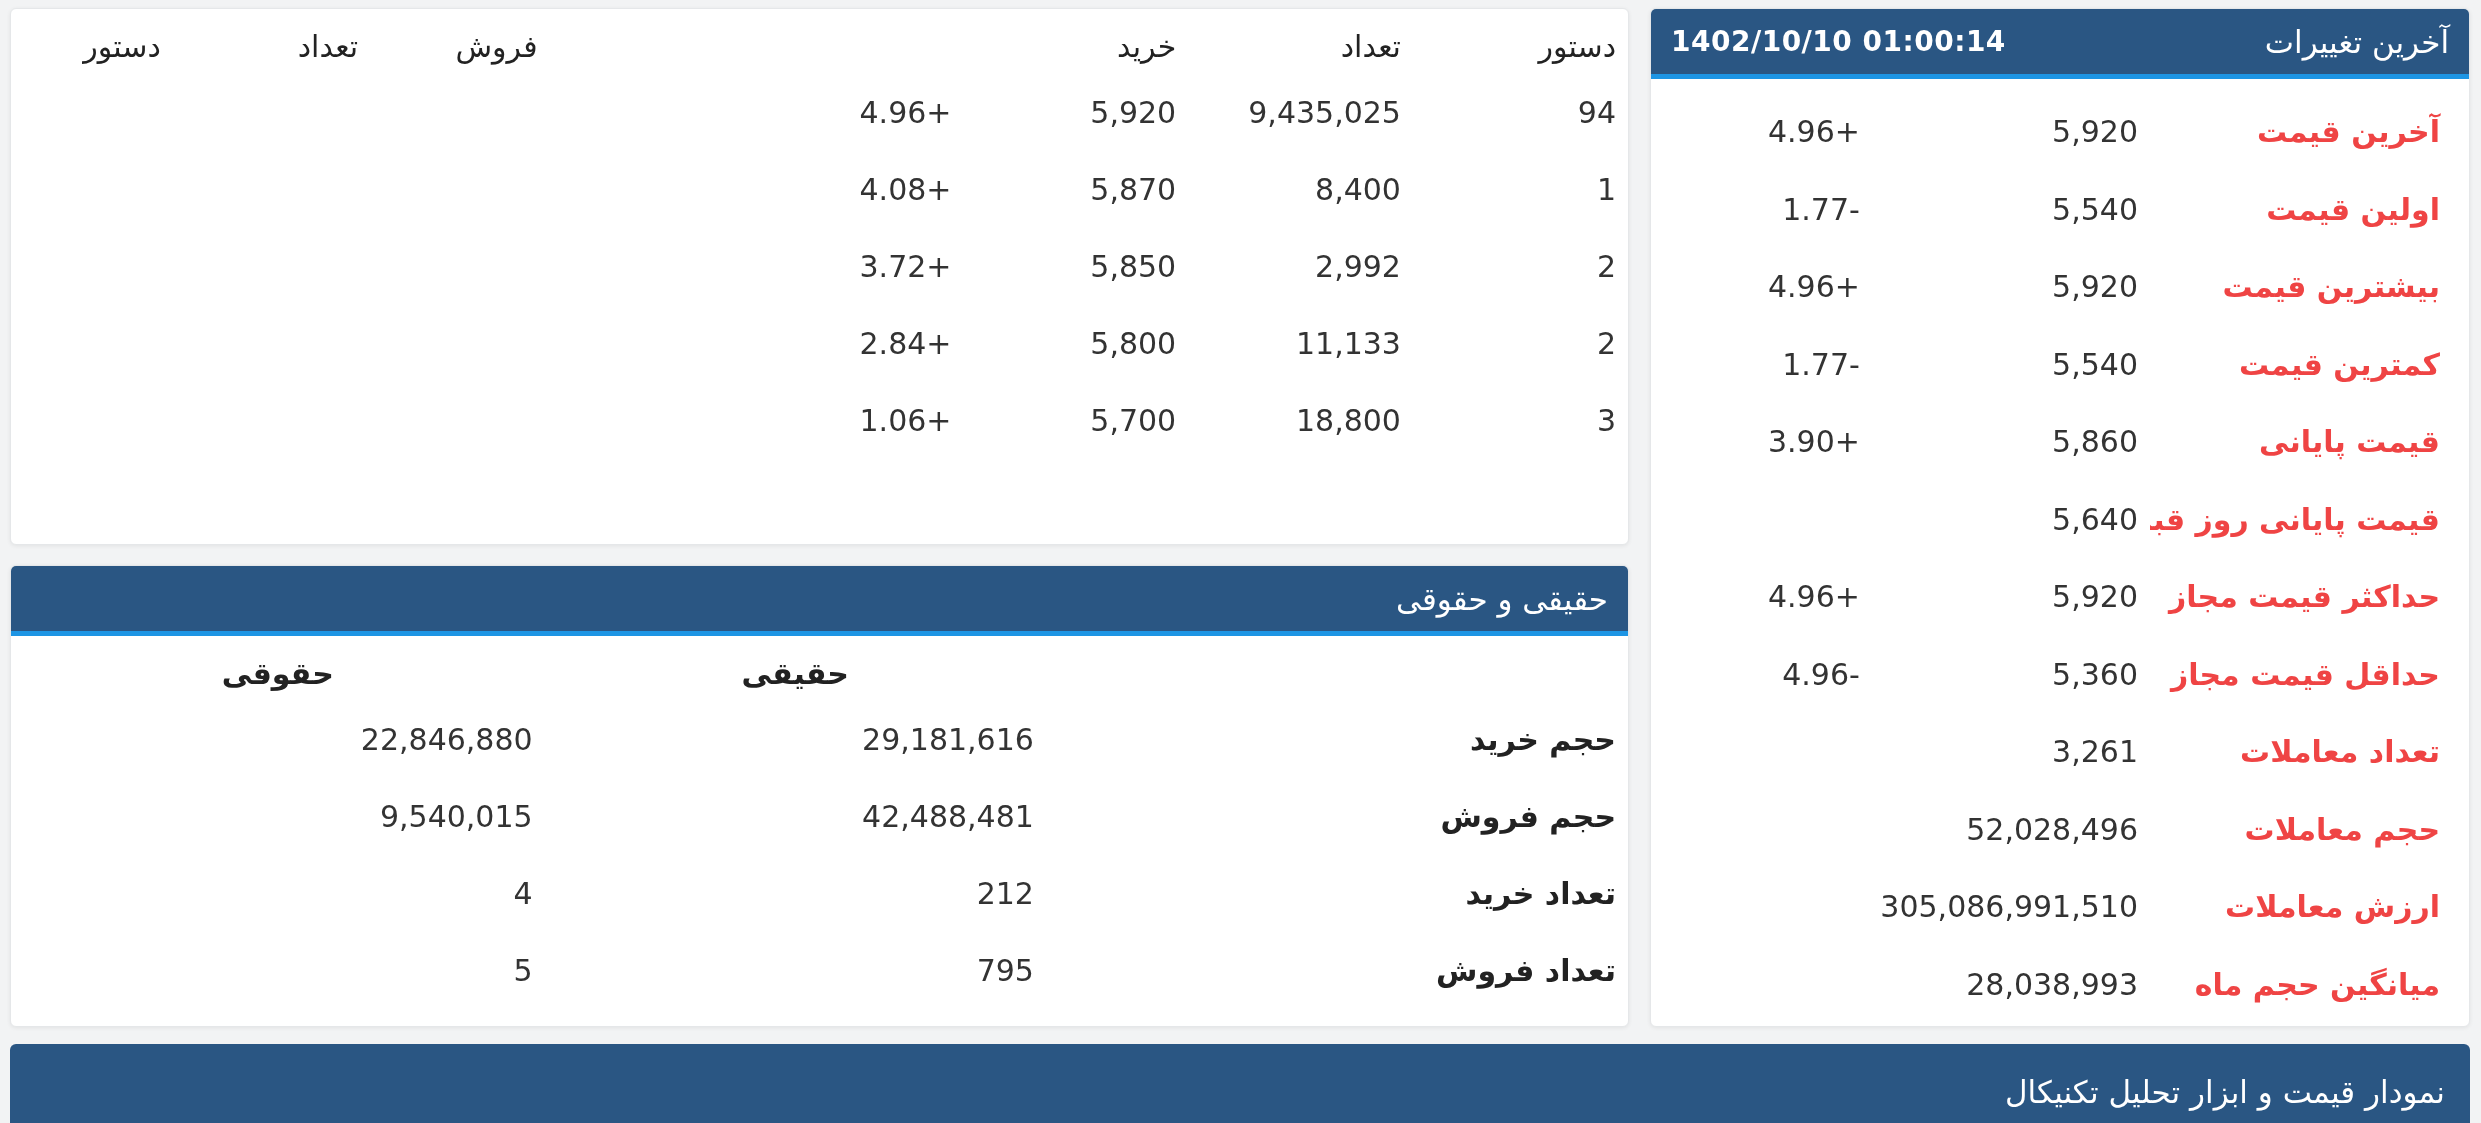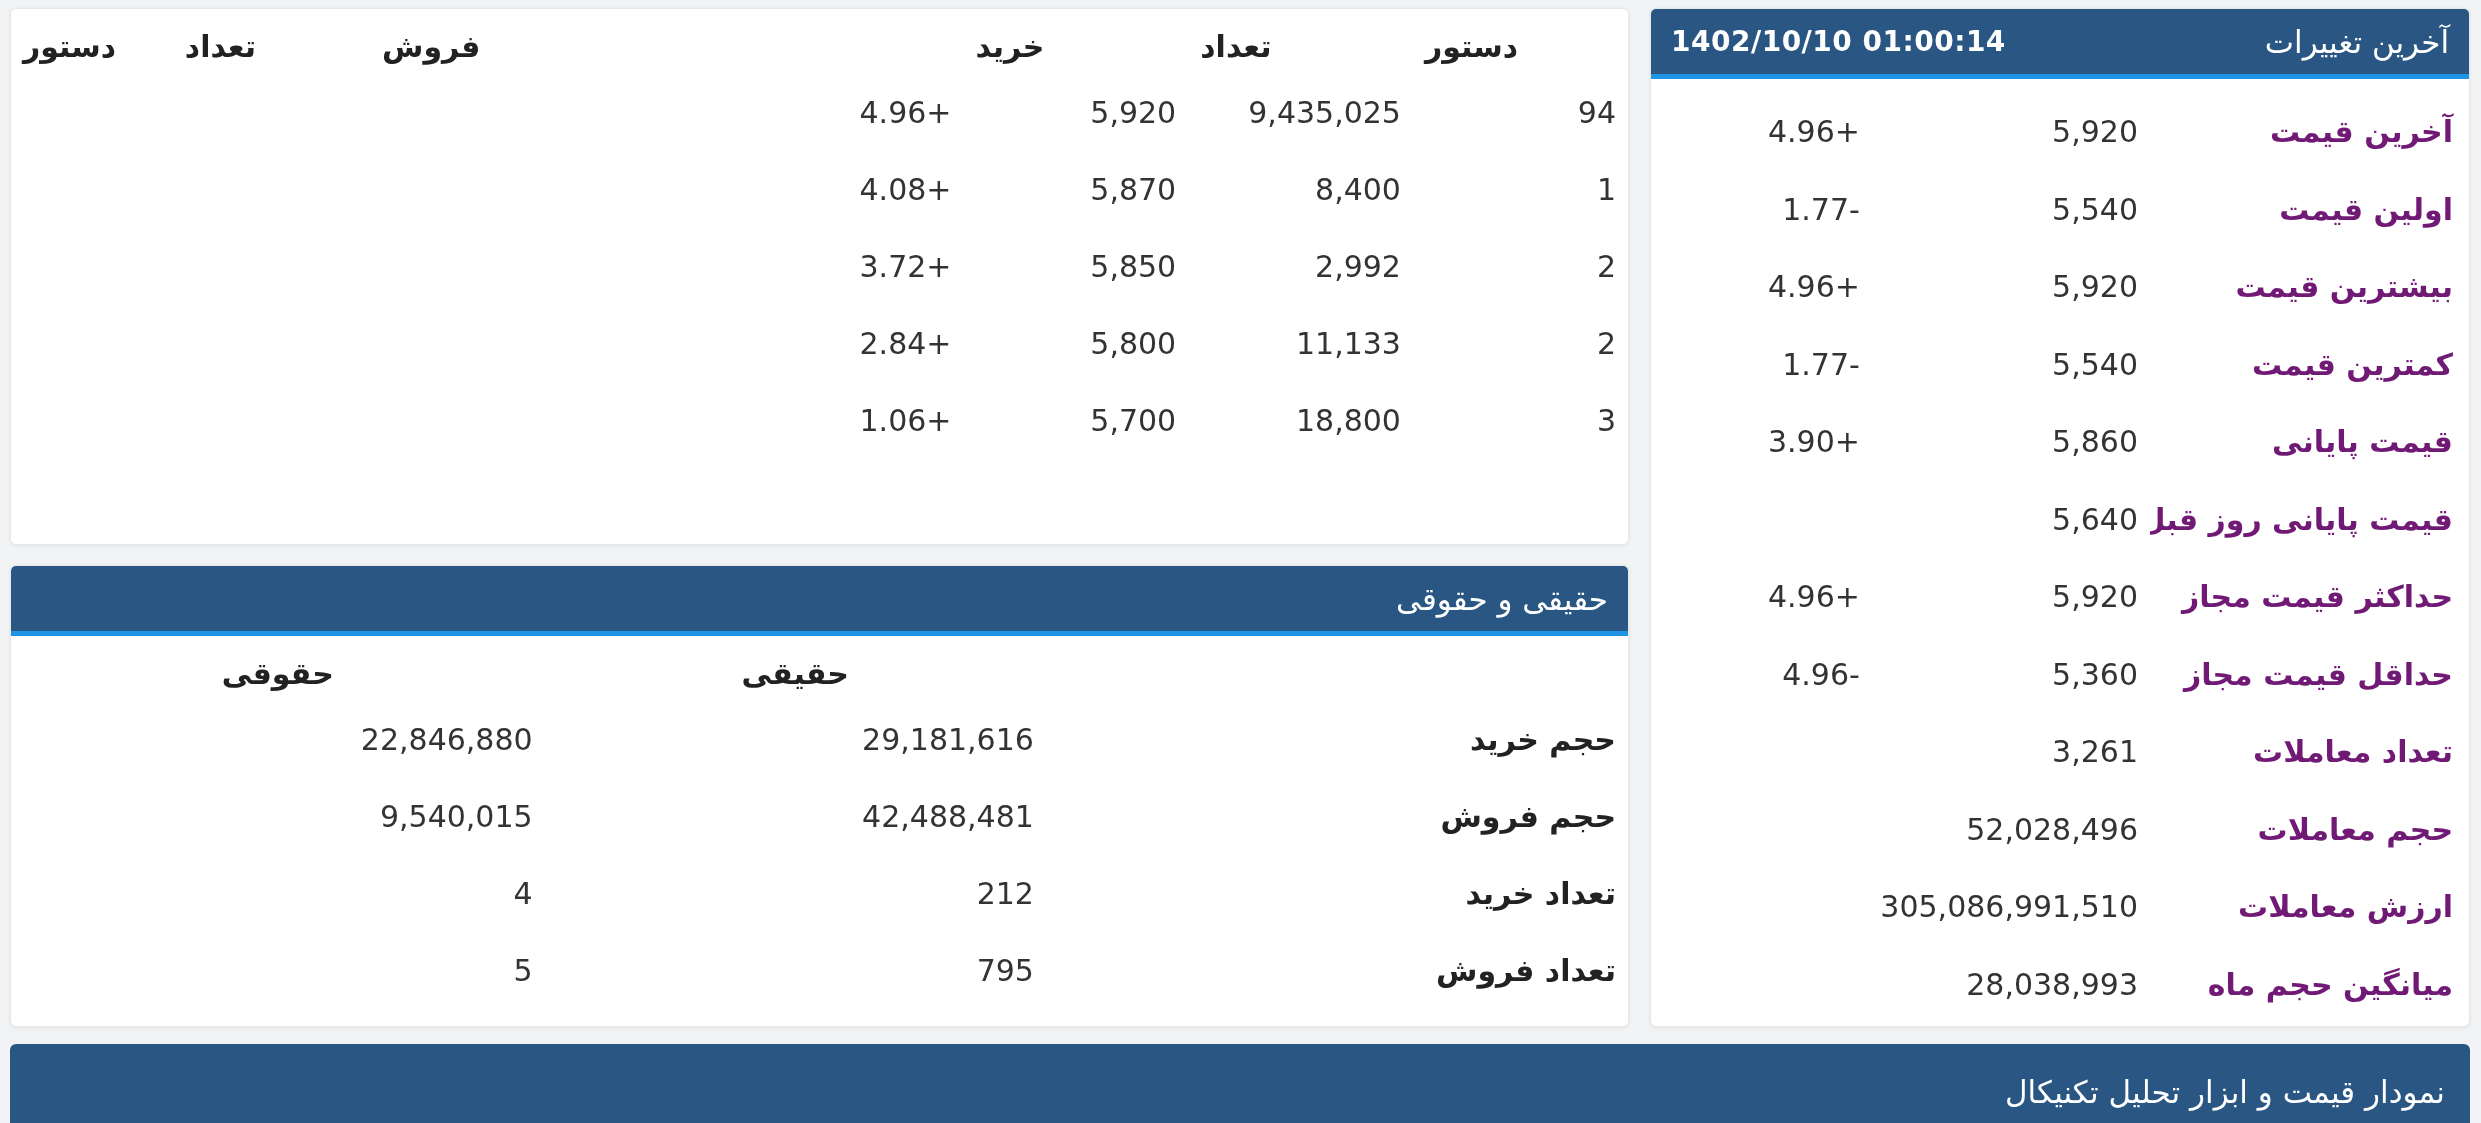--- a/index.html
+++ b/index.html
@@ -19,27 +19,27 @@
     display:flex;align-items:center;justify-content:space-between;
     padding:0 20px;color:#ffffff;font-size:31px;
   }
   .panel-header .ts{direction:ltr;font-size:28px;font-weight:bold;letter-spacing:0.5px;}
 
   table{width:100%;border-collapse:collapse;table-layout:fixed;}
   td,th{padding:0 12px;overflow:hidden;white-space:nowrap;box-sizing:border-box;}
 
   
   .sd-table{margin-top:10px;}
-  .sd-table th{height:55px;font-size:30px;font-weight:bold;color:#222;text-align:left;}
+  .sd-table th{height:55px;font-size:30px;font-weight:normal;color:#222;text-align:right;}
   .sd-table td{height:77px;font-size:30px;color:#333;text-align:right;}
 
   
   .lc-table{margin-top:14px;}
   .lc-table td{height:77.5px;font-size:30px;}
-  .lc-table td.lbl{font-weight:bold;color:#701a75;text-align:right;padding-right:16px;}
+  .lc-table td.lbl{font-weight:bold;color:#ef4444;text-align:right;padding-right:29px;}
   .lc-table td.val{text-align:right;color:#333;}
   .lc-table td.chg{text-align:right;color:#333;padding-left:4px;}
 
   
   .rl-table{margin-top:10px;}
   .rl-table th{height:55px;font-size:30px;font-weight:bold;color:#222;}
   .rl-table td{height:77px;font-size:30px;color:#333;text-align:right;}
   .rl-table .lbl{font-weight:bold;color:#222;}
 
   .up{color:#2aa79a;}

